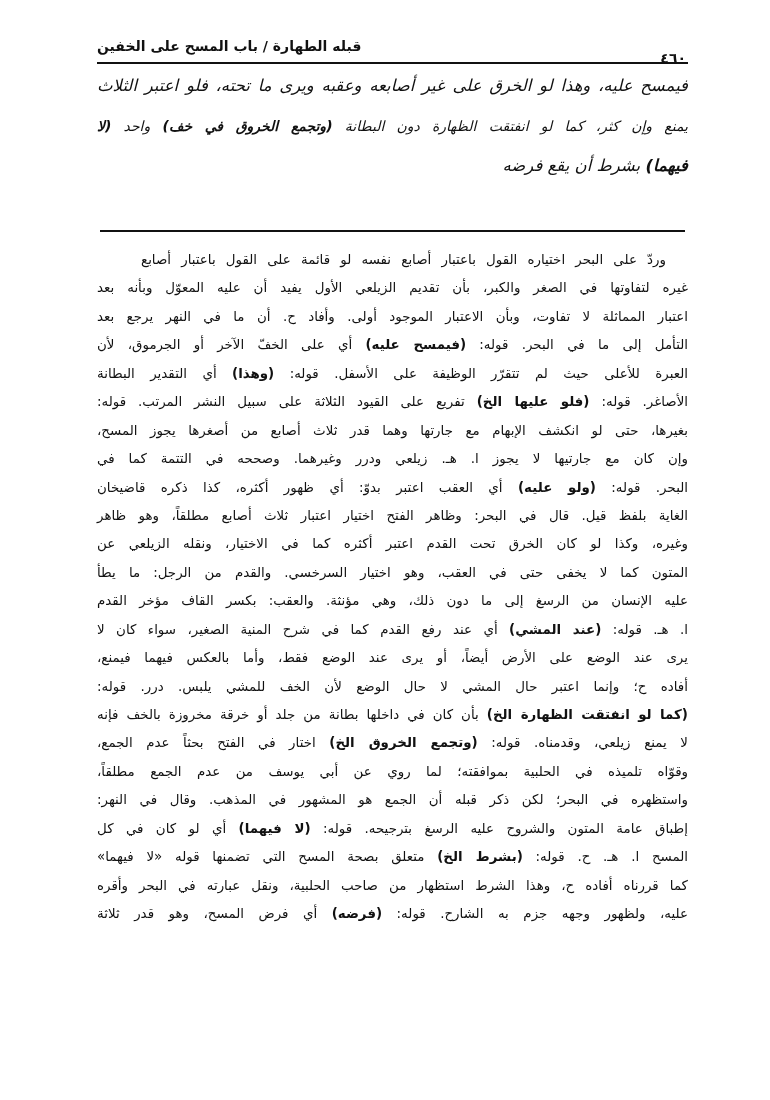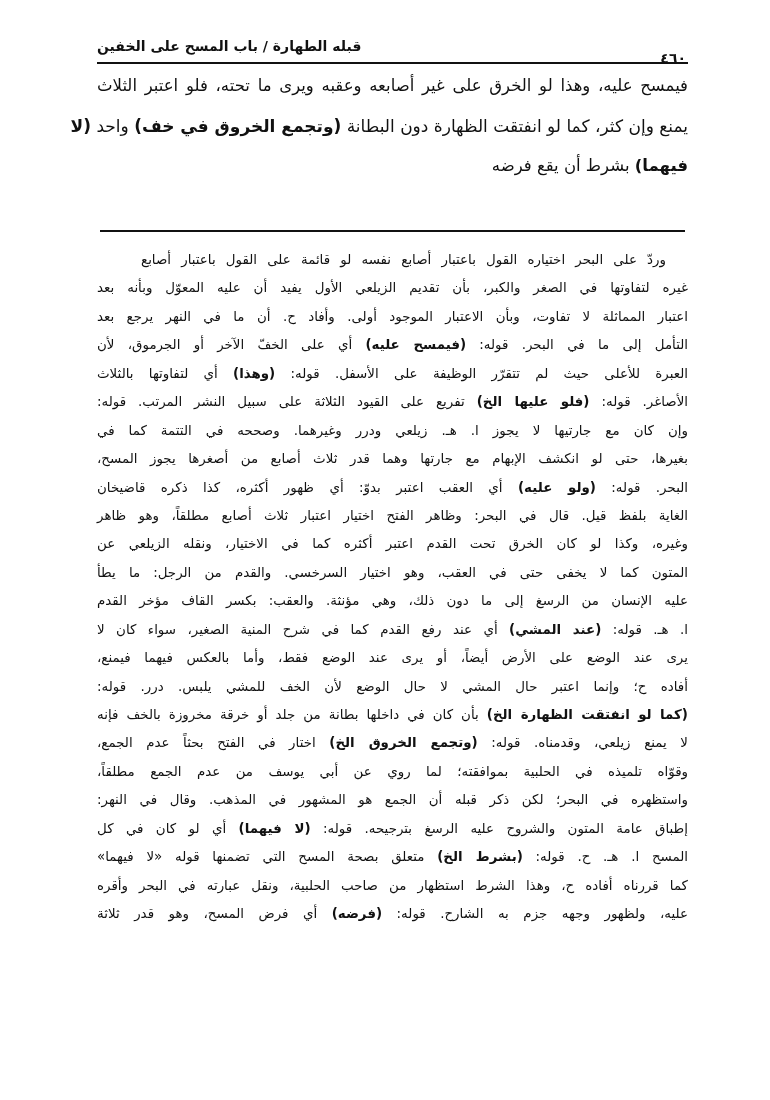--- a/index.html
+++ b/index.html
@@ -8,21 +8,21 @@
   .header {
     position: absolute; left: 0; top: 36px; width: 591px; height: 22px;
     direction: rtl; font-family: "DejaVu Sans", sans-serif; font-weight: bold; font-size: 14px;
   }
   .header .page-number { position: absolute; right: 2px; top: 2px; font-size: 14px; margin-top: 12px; }
   .header .running-title { position: absolute; left: 0; top: 2px; }
   .header-rule { position: absolute; left: 0; top: 62px; width: 591px; height: 2px; background: #111; }
   .matn { position: absolute; left: 0; top: 66px; width: 591px; direction: rtl; }
   .matn .line {
     font-family: "DejaVu Sans", sans-serif; font-size: 16.5px; line-height: 40px; height: 40px;
-    text-align: justify; text-align-last: justify; white-space: nowrap; overflow: visible;
+    text-align: justify; text-align-last: justify; white-space: nowrap; overflow: visible; font-style: italic;
   }
   .matn .line.last { text-align-last: right; }
   .separator { position: absolute; left: 3px; top: 230px; width: 585px; height: 2px; background: #111; }
   .sharh { position: absolute; left: 0; top: 246px; width: 591px; direction: rtl; }
   .sharh .line {
     font-family: "DejaVu Sans", sans-serif; font-size: 13.4px; line-height: 28.45px; height: 28.45px;
     text-align: justify; text-align-last: justify; white-space: nowrap;
   }
   .sharh .line.indent { padding-right: 22px; margin-left: 44px; }
   .b { font-weight: bold; }
@@ -33,35 +33,35 @@
 
 <div class="page">
   <div class="header">
     <span class="page-number">٤٦٠</span>
     <span class="running-title">قبله الطهارة / باب المسح على الخفين</span>
   </div>
   <div class="header-rule"></div>
 
   <div class="matn" id="matn">
       <div class="line"><span class="seg">فيمسح عليه، وهذا لو الخرق على غير أصابعه وعقبه ويرى ما تحته، فلو اعتبر الثلاث</span></div>
-      <div class="line" style="font-size: 17px;"><span class="seg">يمنع وإن كثر، كما لو انفتقت الظهارة دون البطانة </span><span class="b">(وتجمع الخروق في خف)</span><span class="seg"> واحد </span><span class="b">(لا</span></div>
+      <div class="line" style="font-size: 14px;"><span class="seg">يمنع وإن كثر، كما لو انفتقت الظهارة دون البطانة </span><span class="b">(وتجمع الخروق في خف)</span><span class="seg"> واحد </span><span class="b">(لا</span></div>
       <div class="line last"><span class="b">فيهما)</span><span class="seg"> بشرط أن يقع فرضه</span></div>
     </div>
 
   <div class="separator"></div>
 
   <div class="sharh" id="sharh">
       <div class="line indent"><span class="seg">وردّ على البحر اختياره القول باعتبار أصابع نفسه لو قائمة على القول باعتبار أصابع</span></div>
       <div class="line"><span class="seg">غيره لتفاوتها في الصغر والكبر، بأن تقديم الزيلعي الأول يفيد أن عليه المعوّل وبأنه بعد</span></div>
       <div class="line"><span class="seg">اعتبار المماثلة لا تفاوت، وبأن الاعتبار الموجود أولى. وأفاد ح. أن ما في النهر يرجع بعد</span></div>
       <div class="line"><span class="seg">التأمل إلى ما في البحر. قوله: </span><span class="b">(فيمسح عليه)</span><span class="seg"> أي على الخفّ الآخر أو الجرموق، لأن</span></div>
-      <div class="line"><span class="seg">العبرة للأعلى حيث لم تتقرّر الوظيفة على الأسفل. قوله: </span><span class="b">(وهذا)</span><span class="seg"> أي لتفاوتها بالثلاث</span></div>
+      <div class="line"><span class="seg">العبرة للأعلى حيث لم تتقرّر الوظيفة على الأسفل. قوله: </span><span class="b">(وهذا)</span><span class="seg"> أي التقدير البطانة</span></div>
       <div class="line"><span class="seg">الأصاغر. قوله: </span><span class="b">(فلو عليها الخ)</span><span class="seg"> تفريع على القيود الثلاثة على سبيل النشر المرتب. قوله:</span></div>
+      <div class="line"><span class="seg">بغيرها، حتى لو انكشف الإبهام مع جارتها وهما قدر ثلاث أصابع من أصغرها يجوز المسح،</span></div>
       <div class="line"><span class="seg">وإن كان مع جارتيها لا يجوز ا. هـ. زيلعي ودرر وغيرهما. وصححه في التتمة كما في</span></div>
-      <div class="line"><span class="seg">بغيرها، حتى لو انكشف الإبهام مع جارتها وهما قدر ثلاث أصابع من أصغرها يجوز المسح،</span></div>
       <div class="line"><span class="seg">البحر. قوله: </span><span class="b">(ولو عليه)</span><span class="seg"> أي العقب اعتبر بدوّ: أي ظهور أكثره، كذا ذكره قاضيخان</span></div>
       <div class="line"><span class="seg">الغاية بلفظ قيل. قال في البحر: وظاهر الفتح اختيار اعتبار ثلاث أصابع مطلقاً، وهو ظاهر</span></div>
       <div class="line"><span class="seg">وغيره، وكذا لو كان الخرق تحت القدم اعتبر أكثره كما في الاختيار، ونقله الزيلعي عن</span></div>
       <div class="line"><span class="seg">المتون كما لا يخفى حتى في العقب، وهو اختيار السرخسي. والقدم من الرجل: ما يطأ</span></div>
       <div class="line"><span class="seg">عليه الإنسان من الرسغ إلى ما دون ذلك، وهي مؤنثة. والعقب: بكسر القاف مؤخر القدم</span></div>
       <div class="line"><span class="seg">ا. هـ. قوله: </span><span class="b">(عند المشي)</span><span class="seg"> أي عند رفع القدم كما في شرح المنية الصغير، سواء كان لا</span></div>
       <div class="line"><span class="seg">يرى عند الوضع على الأرض أيضاً، أو يرى عند الوضع فقط، وأما بالعكس فيهما فيمنع،</span></div>
       <div class="line"><span class="seg">أفاده ح؛ وإنما اعتبر حال المشي لا حال الوضع لأن الخف للمشي يلبس. درر. قوله:</span></div>
       <div class="line"><span class="b">(كما لو انفتقت الظهارة الخ)</span><span class="seg"> بأن كان في داخلها بطانة من جلد أو خرقة مخروزة بالخف فإنه</span></div>
       <div class="line"><span class="seg">لا يمنع زيلعي، وقدمناه. قوله: </span><span class="b">(وتجمع الخروق الخ)</span><span class="seg"> اختار في الفتح بحثاً عدم الجمع،</span></div>

